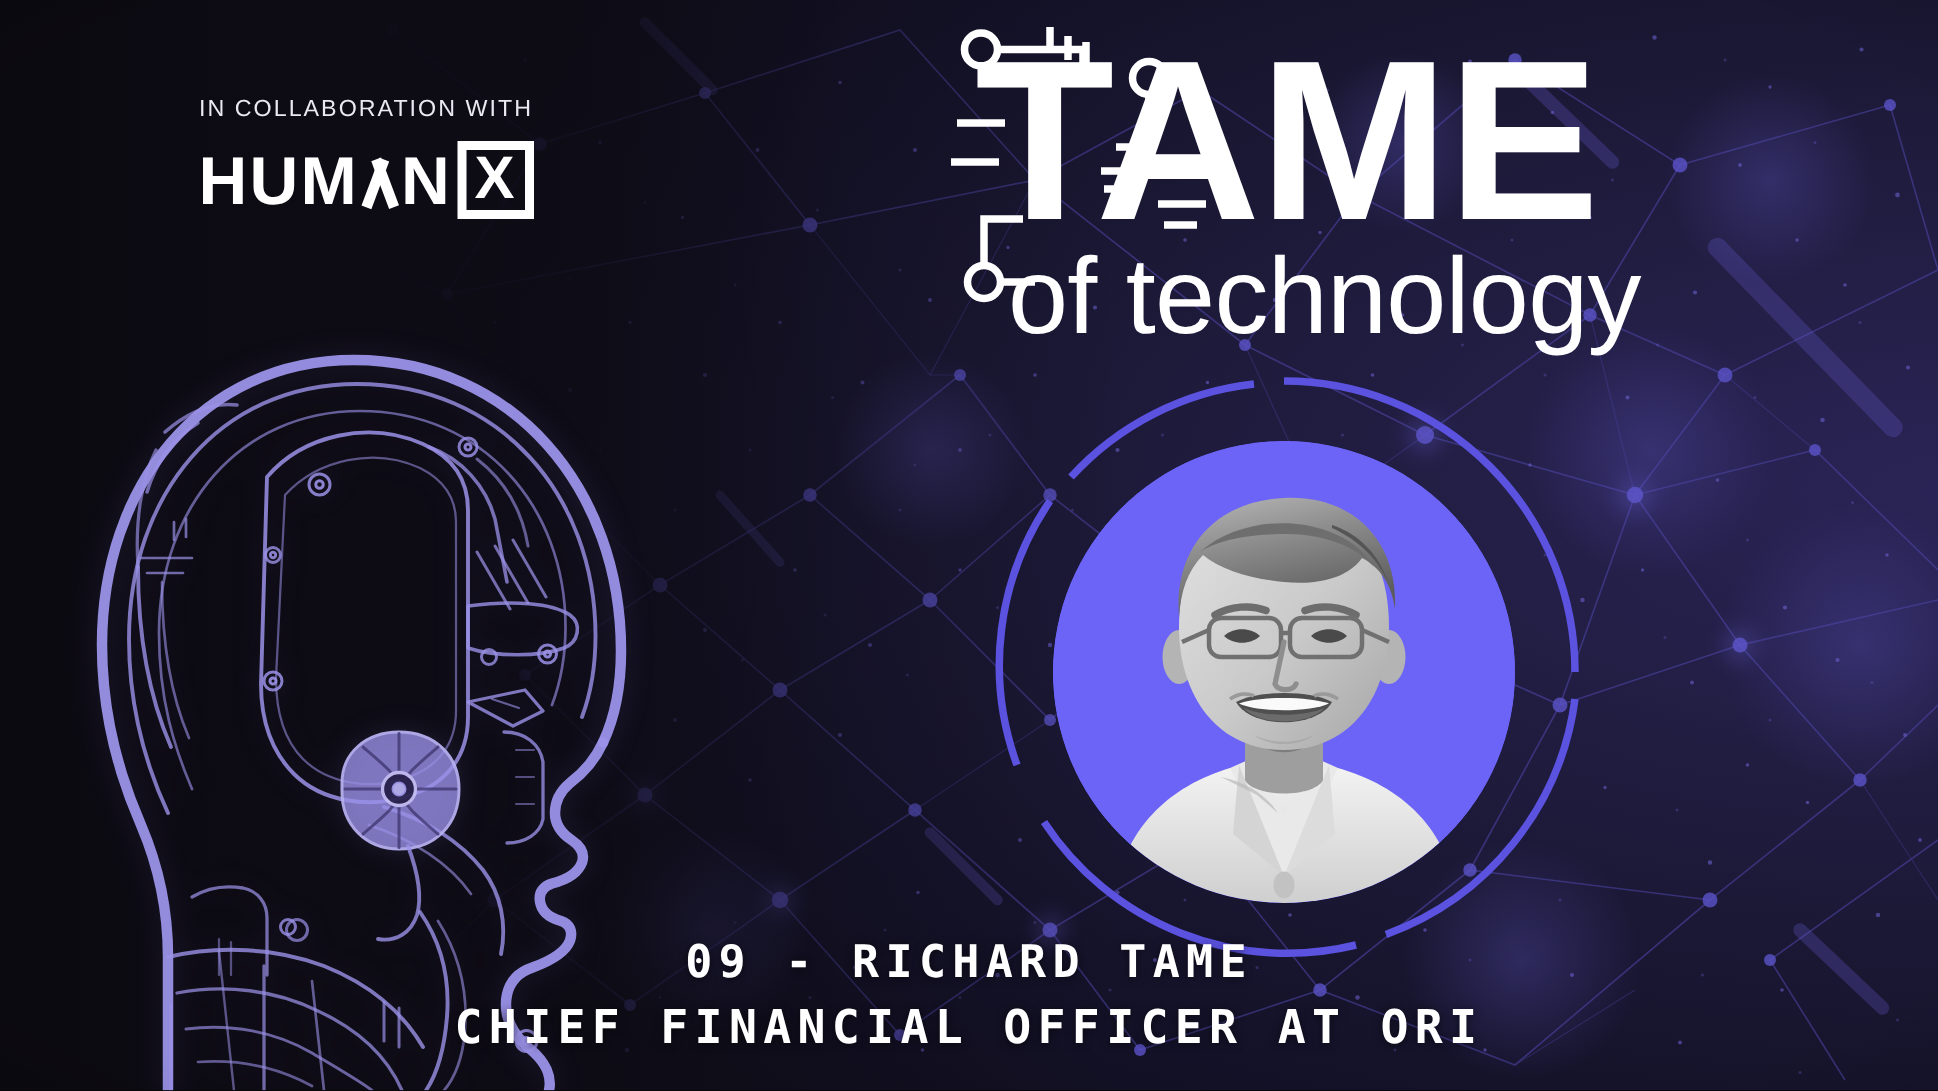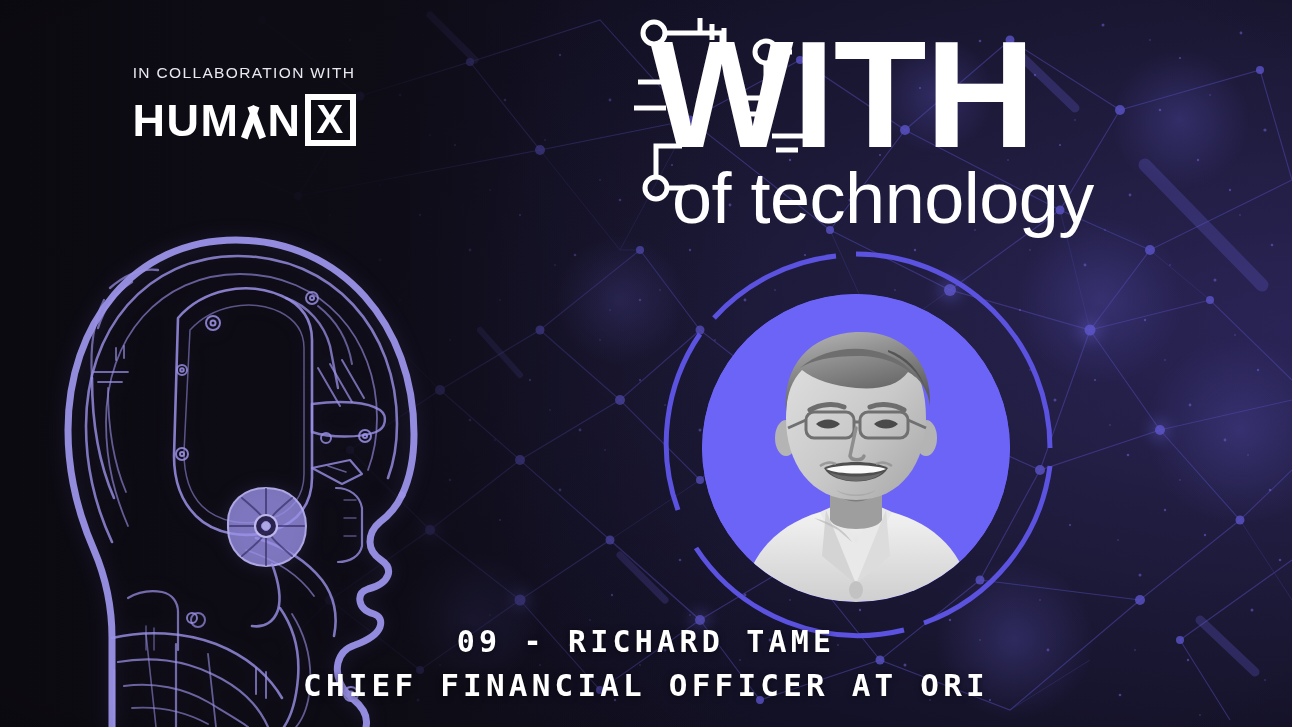--- a/index.html
+++ b/index.html
@@ -620,21 +620,21 @@
           <path d="M108,104 L136,104"></path>
           <path d="M110,116 L124,116"></path>
           <path d="M146,126 L178,126"></path>
           <path d="M150,140 L172,140"></path>
 
           <circle cx="30" cy="178" r="11"></circle>
           <path d="M30,167 L30,136 L56,136"></path>
           <path d="M41,178 L64,178"></path>
         </g>
       </svg>
-      <div class="slice">WITH</div>
+      <div class="slice">TAME</div>
     </div>
     <div class="subtitle">of technology</div>
   </div>
 
   <div class="portrait-zone">
     <svg class="ring-arc" width="400" height="400" viewBox="0 0 400 400">
       <g fill="none" stroke="#5b52e0" stroke-width="5" stroke-linecap="butt">
         <path d="M200,6 A194,194 0 0,1 394,200"></path>
         <path d="M394,218 A194,194 0 0,1 268,375"></path>
         <path d="M248,382 A194,194 0 0,1 40,300"></path>

